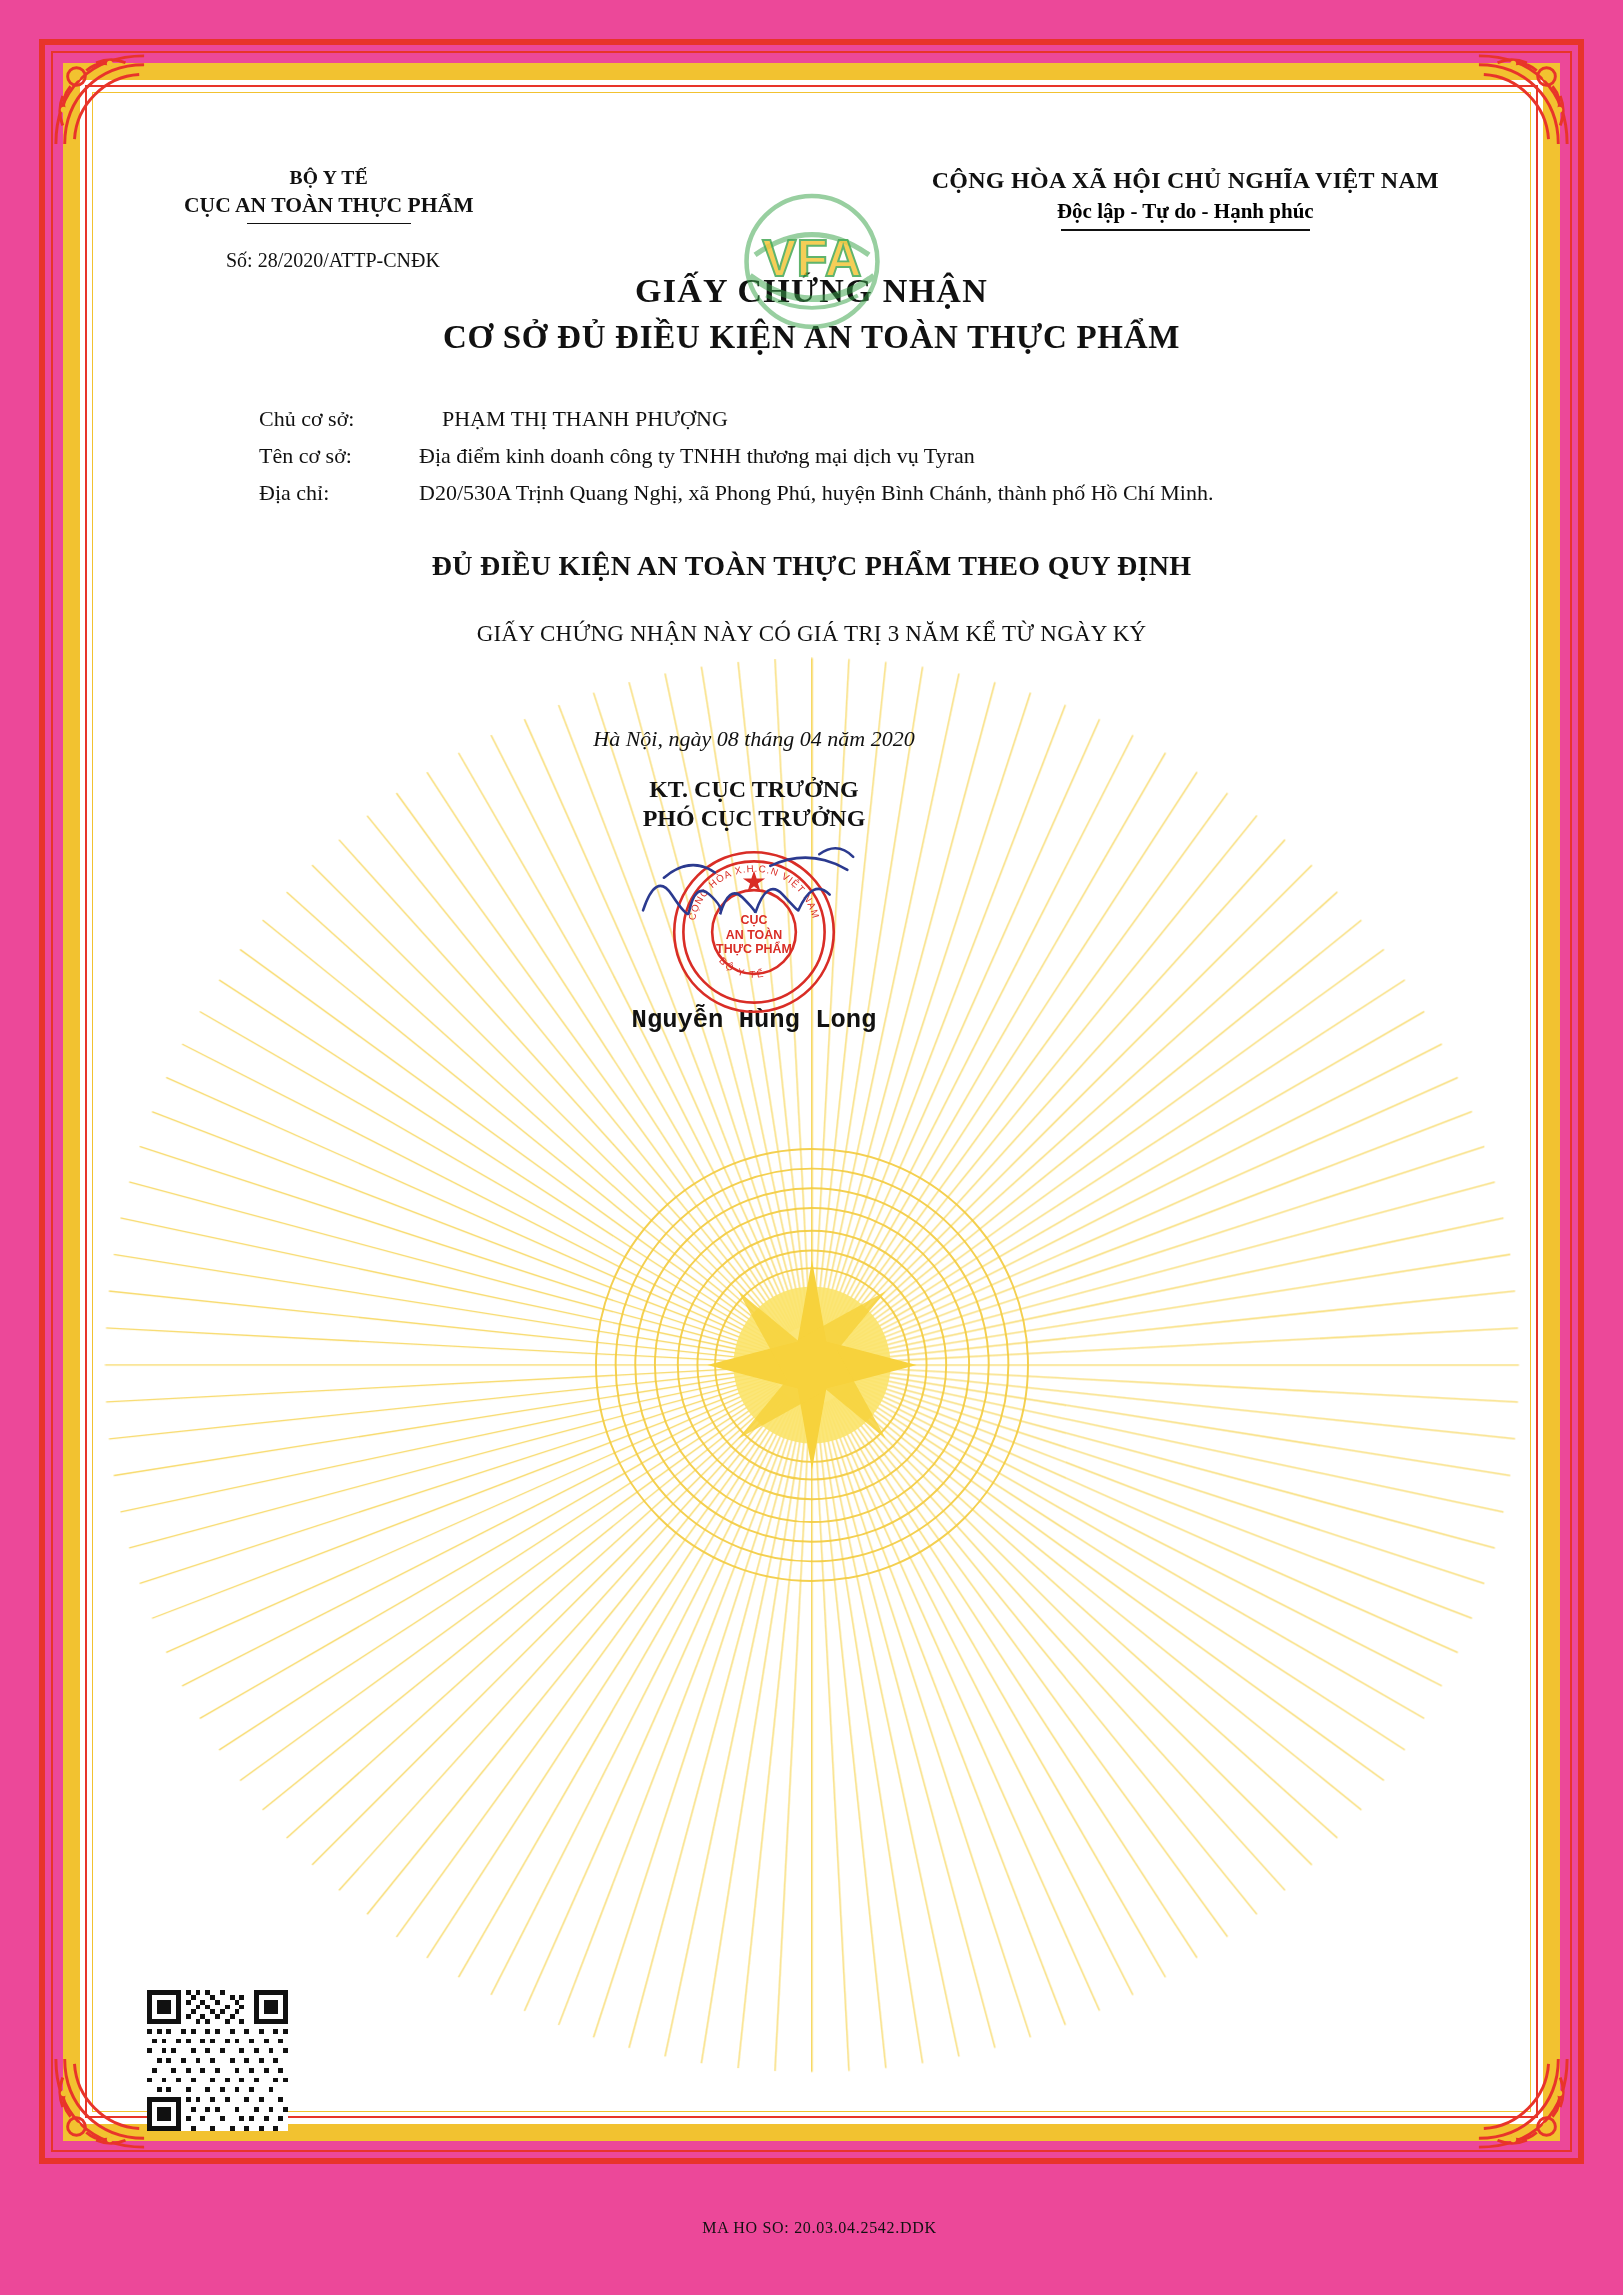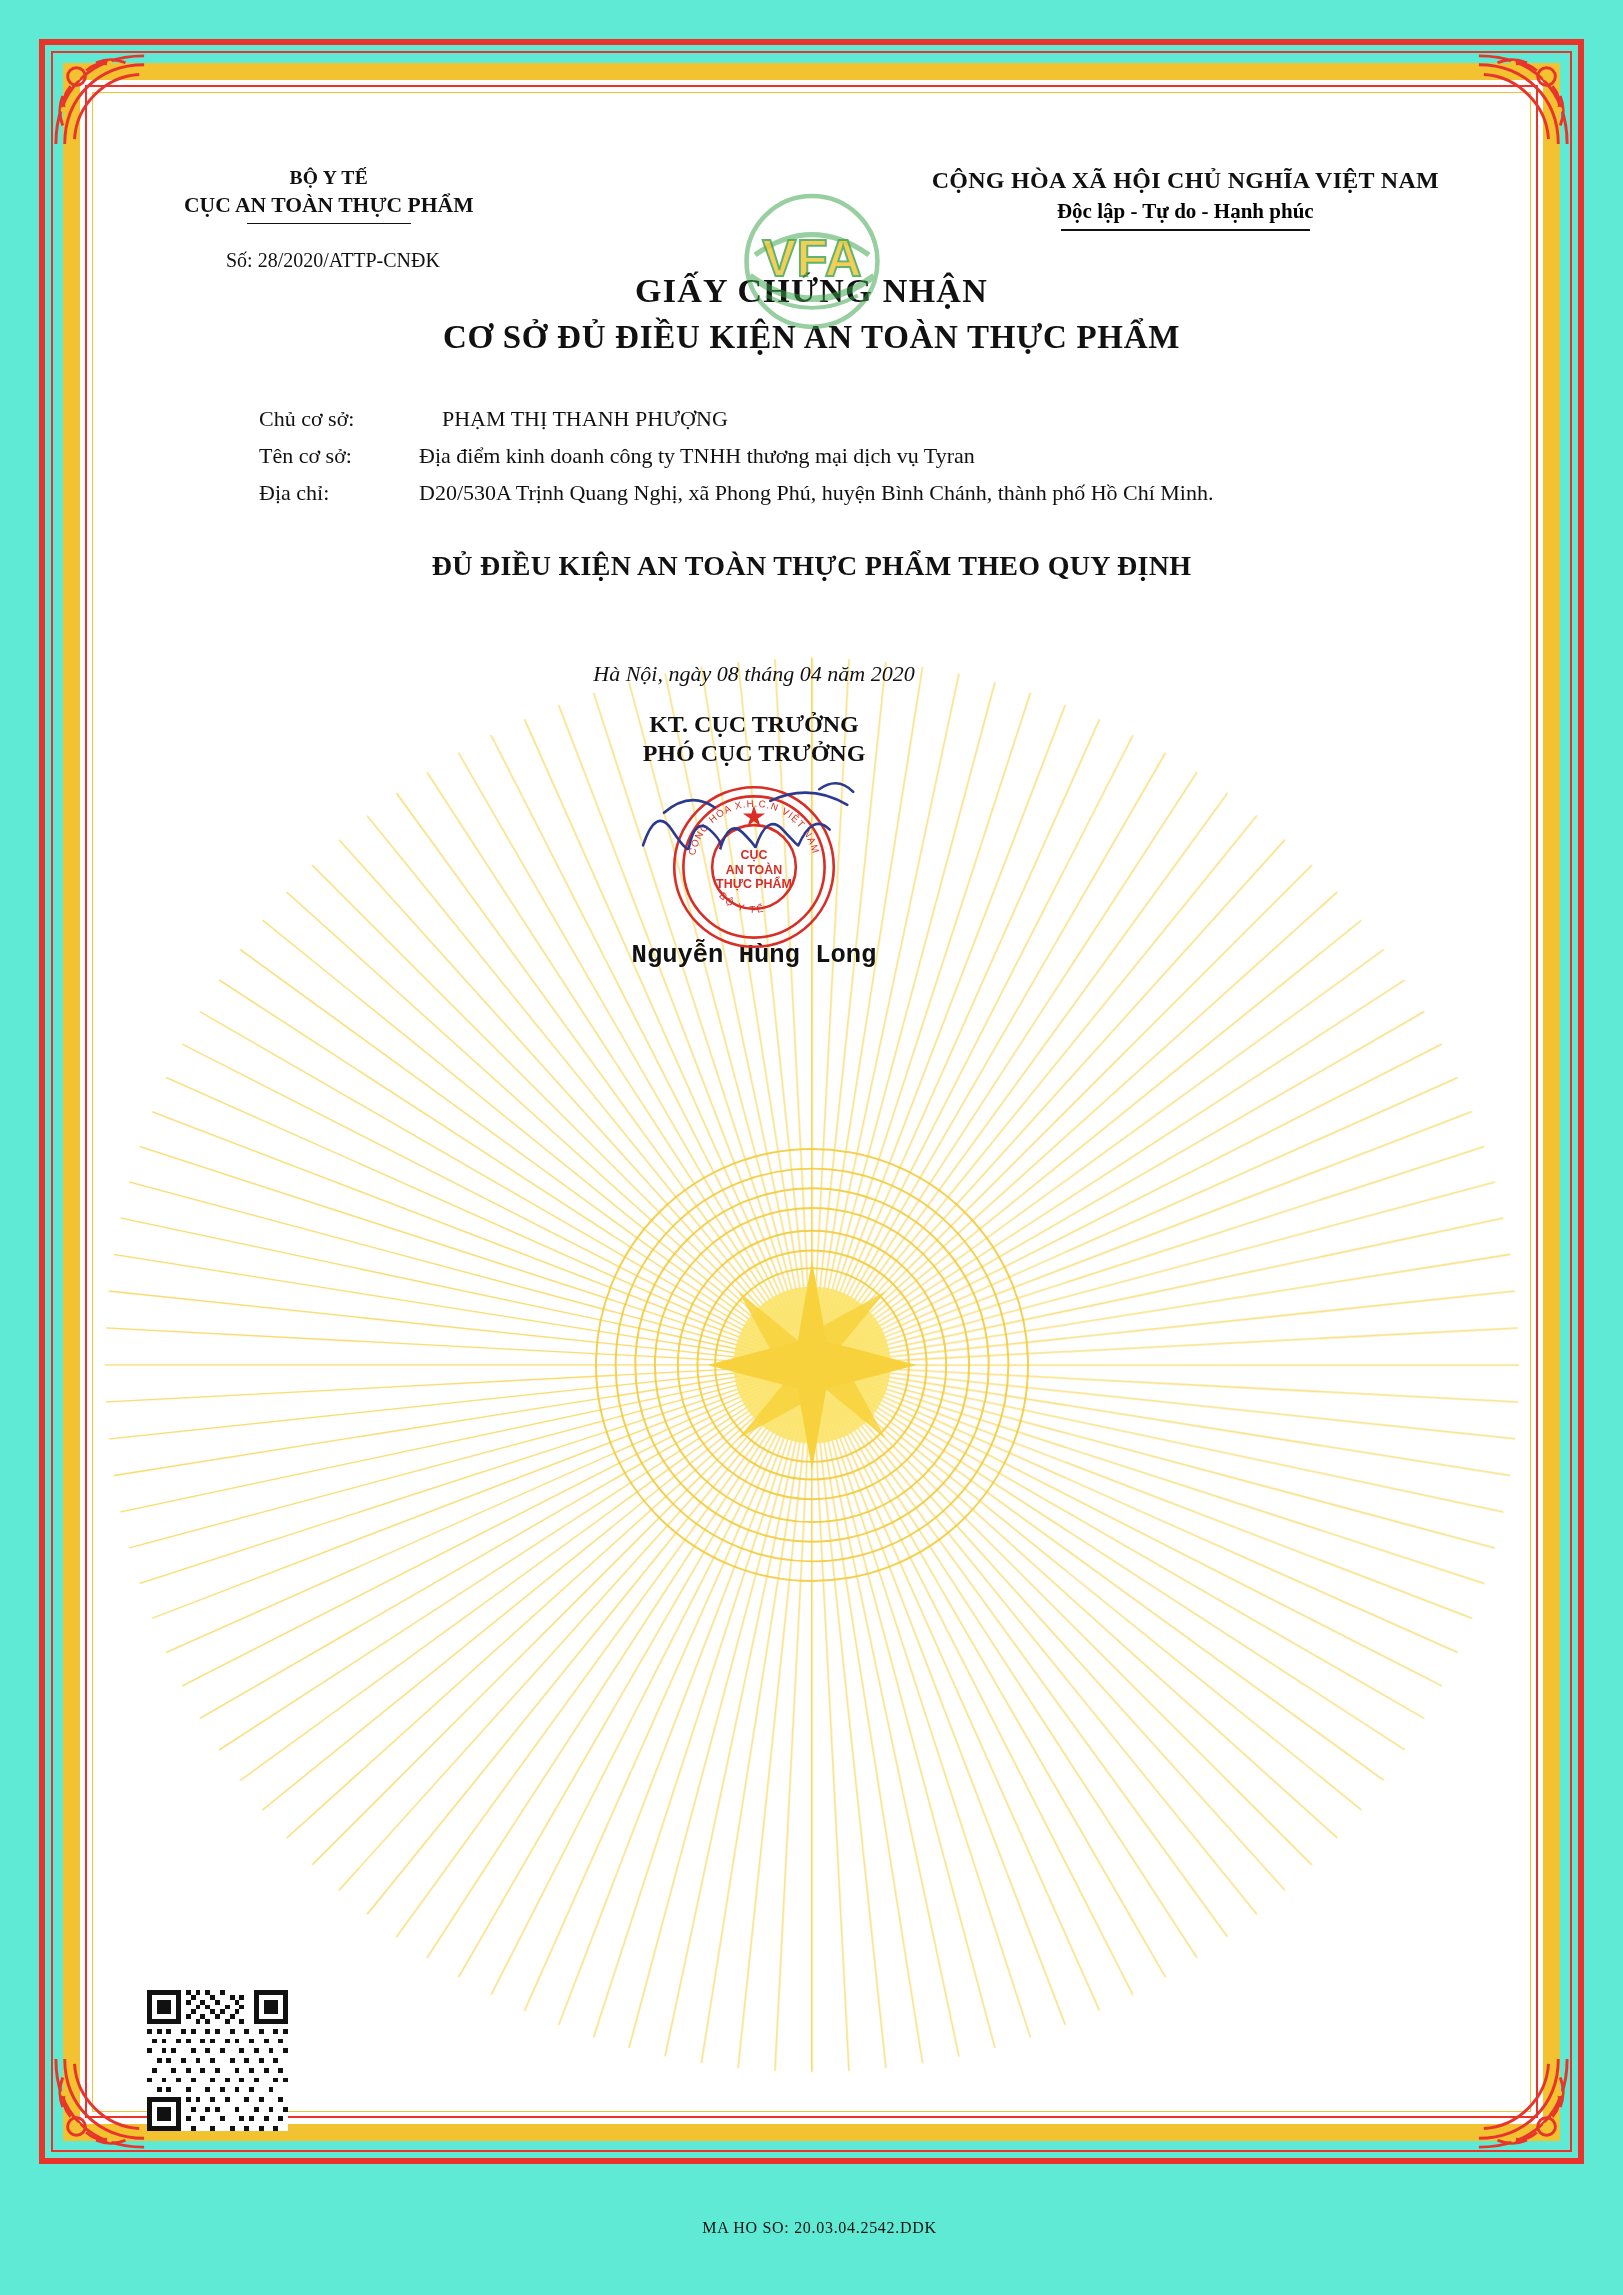--- a/index.html
+++ b/index.html
@@ -12,21 +12,21 @@
     height: 2295px;
     font-family: "Liberation Serif", serif;
     position: relative;
     overflow: hidden;
   }
 
   
   .page {
     position: absolute;
     inset: 0;
-    background: #5eead4;
+    background: #ec4899;
   }
 
   
   .frame-outer {
     position: absolute;
     left: 39px;
     top: 39px;
     right: 39px;
     bottom: 131px;
     border: 6.5px solid #e8342a;
@@ -846,20 +846,21 @@
       </div>
       <div class="field-row">
         <div class="field-label">Địa chỉ:</div>
         <div class="field-value">D20/530A Trịnh Quang Nghị, xã Phong Phú, huyện Bình Chánh, thành phố Hồ Chí Minh.</div>
       </div>
     </div>
 
     <div class="statement">ĐỦ ĐIỀU KIỆN AN TOÀN THỰC PHẨM THEO QUY ĐỊNH</div>
 
 
+    <div class="validity">GIẤY CHỨNG NHẬN NÀY CÓ GIÁ TRỊ 3 NĂM KỂ TỪ NGÀY KÝ</div>
 
     <div class="sign-area">
       <div class="sign-wrap">
         <div class="sign-place">Hà Nội, ngày 08 tháng 04 năm 2020</div>
         <div class="sign-role1">KT. CỤC TRƯỞNG</div>
         <div class="sign-role2">PHÓ CỤC TRƯỞNG</div>
 
         <div class="stamp-area">
           <div class="stamp">
             <svg viewBox="0 0 260 260">

